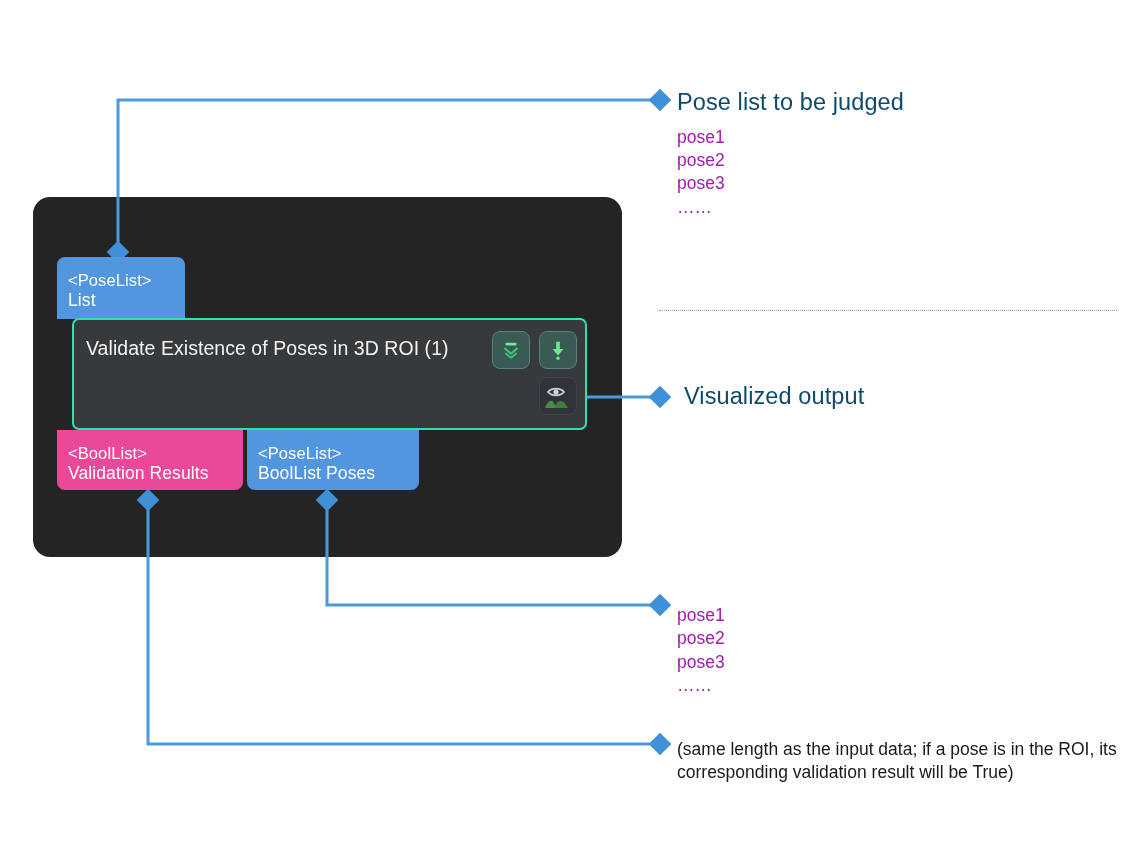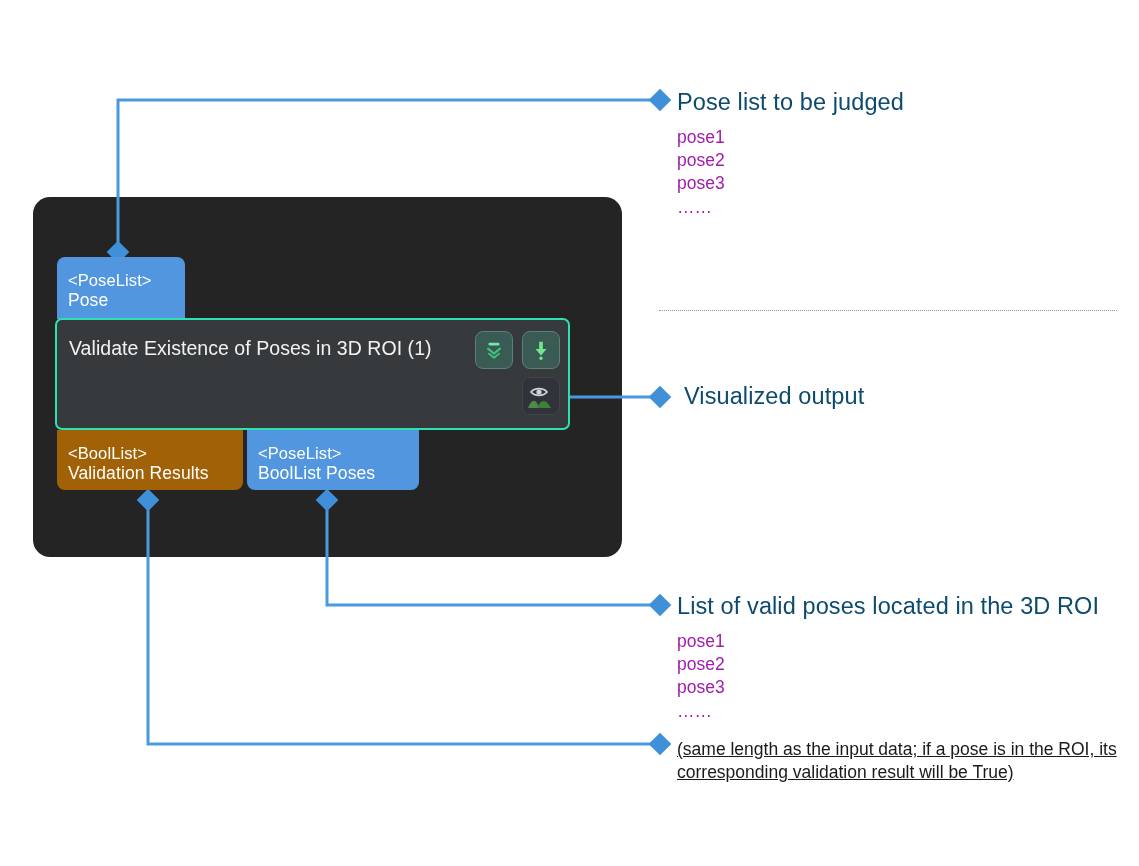--- a/index.html
+++ b/index.html
@@ -51,21 +51,21 @@
     display: block;
     font-size: 16.5px;
     letter-spacing: .1px;
   }
   .port .pname {
     display: block;
     font-size: 17.5px;
     letter-spacing: .1px;
   }
   .port.blue { background: #5296e0; }
-  .port.green { background: #a16207; }
+  .port.green { background: #ec4899; }
 
   .port-in-poses {
     left: 57px;
     top: 257px;
     width: 128px;
     height: 62px;
     border-radius: 8px 8px 0 0;
   }
   .port-out-bool {
     left: 57px;
@@ -78,21 +78,21 @@
     left: 247px;
     top: 430px;
     width: 172px;
     height: 60px;
     border-radius: 0 0 8px 8px;
   }
 
   
   .node {
     position: absolute;
-    left: 55px;
+    left: 72px;
     top: 318px;
     width: 515px;
     height: 112px;
     box-sizing: border-box;
     background: #373a3d;
     border: 2.5px solid #2fe0b0;
     border-radius: 7px;
   }
   .node-title {
     position: absolute;
@@ -143,21 +143,20 @@
     line-height: 1.33;
     margin-top: 10px;
   }
   .anno-sub div { white-space: nowrap; }
   .anno-note {
     font-size: 17.5px;
     color: #1a1a1a;
     line-height: 1.33;
     margin-top: 7px;
     width: 440px;
-    text-decoration: underline;
   }
 
   .anno-1 { top: 90px; }
   .anno-2 { top: 384px; left: 684px; }
   .anno-3 { top: 594px; }
   .anno-4 { top: 731px; }
 
   .dotted-divider {
     position: absolute;
     left: 659px;
@@ -189,21 +188,21 @@
     <rect x="319" y="492" width="16" height="16" transform="rotate(45 327 500)" fill="#3f90d8"></rect>
 
     <rect x="652" y="92" width="16" height="16" transform="rotate(45 660 100)" fill="#3f90d8"></rect>
     <rect x="652" y="389" width="16" height="16" transform="rotate(45 660 397)" fill="#3f90d8"></rect>
     <rect x="652" y="597" width="16" height="16" transform="rotate(45 660 605)" fill="#3f90d8"></rect>
     <rect x="652" y="736" width="16" height="16" transform="rotate(45 660 744)" fill="#3f90d8"></rect>
   </svg>
 
   <div class="port blue port-in-poses">
     <span class="type">&lt;PoseList&gt;</span>
-    <span class="pname">Pose</span>
+    <span class="pname">List</span>
   </div>
 
   <div class="port green port-out-bool">
     <span class="type">&lt;BoolList&gt;</span>
     <span class="pname">Validation Results</span>
   </div>
   <div class="port blue port-out-poses">
     <span class="type">&lt;PoseList&gt;</span>
     <span class="pname">BoolList Poses</span>
   </div>
@@ -246,21 +245,20 @@
       <div>pose3</div>
       <div>……</div>
     </div>
   </div>
 
   <div class="anno anno-2">
     <div class="anno-title">Visualized output</div>
   </div>
 
   <div class="anno anno-3">
-    <div class="anno-title">List of valid poses located in the 3D ROI</div>
     <div class="anno-sub">
       <div>pose1</div>
       <div>pose2</div>
       <div>pose3</div>
       <div>……</div>
     </div>
   </div>
 
   <div class="anno anno-4">
     <div class="anno-note">(same length as the input data; if a pose is in the ROI, its corresponding validation result will be True)</div>

